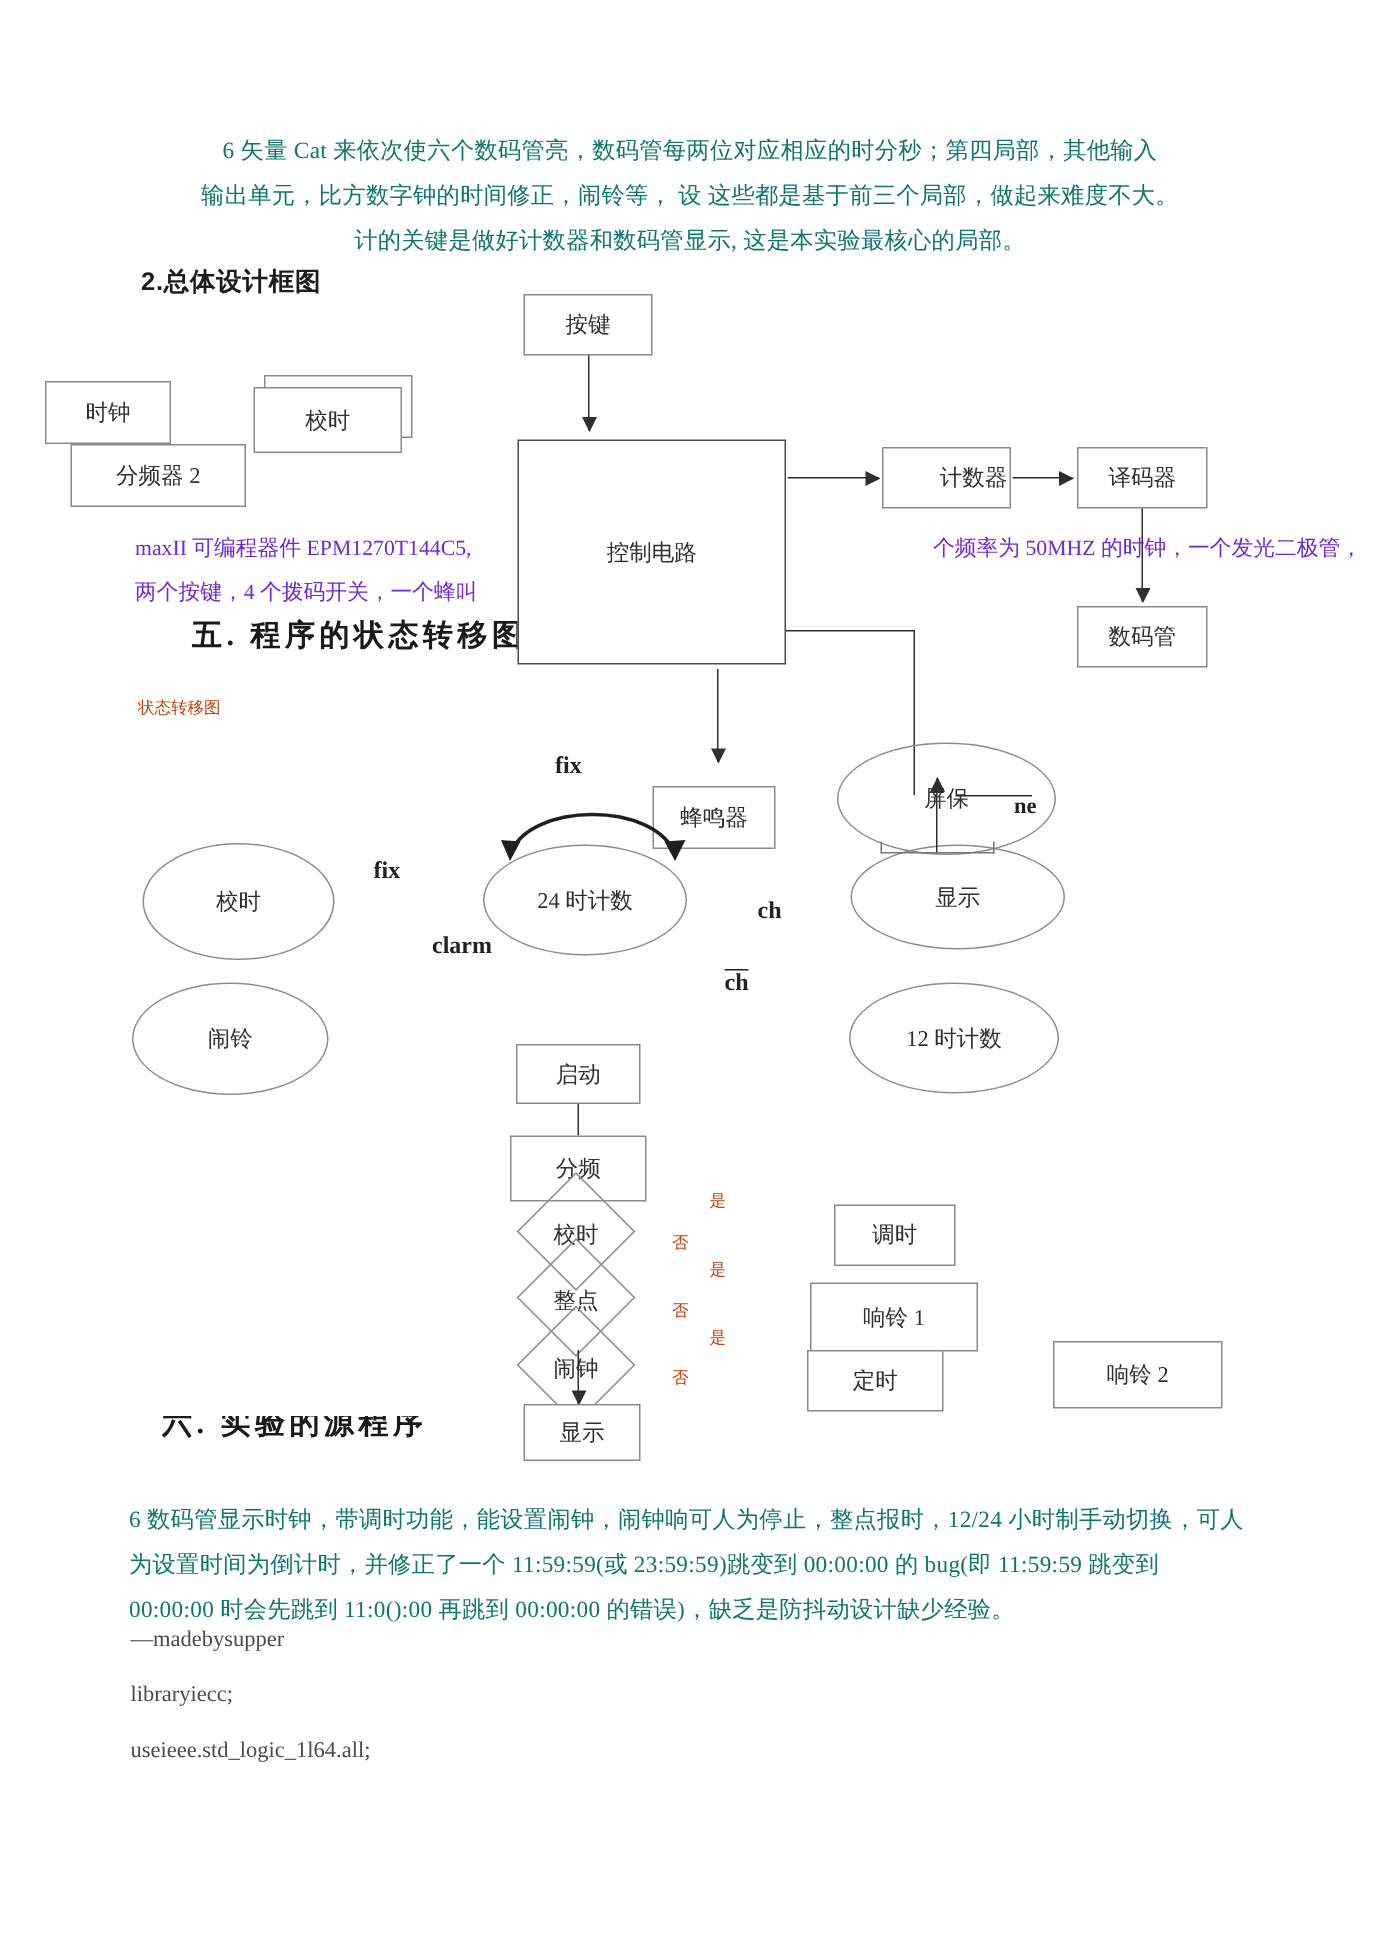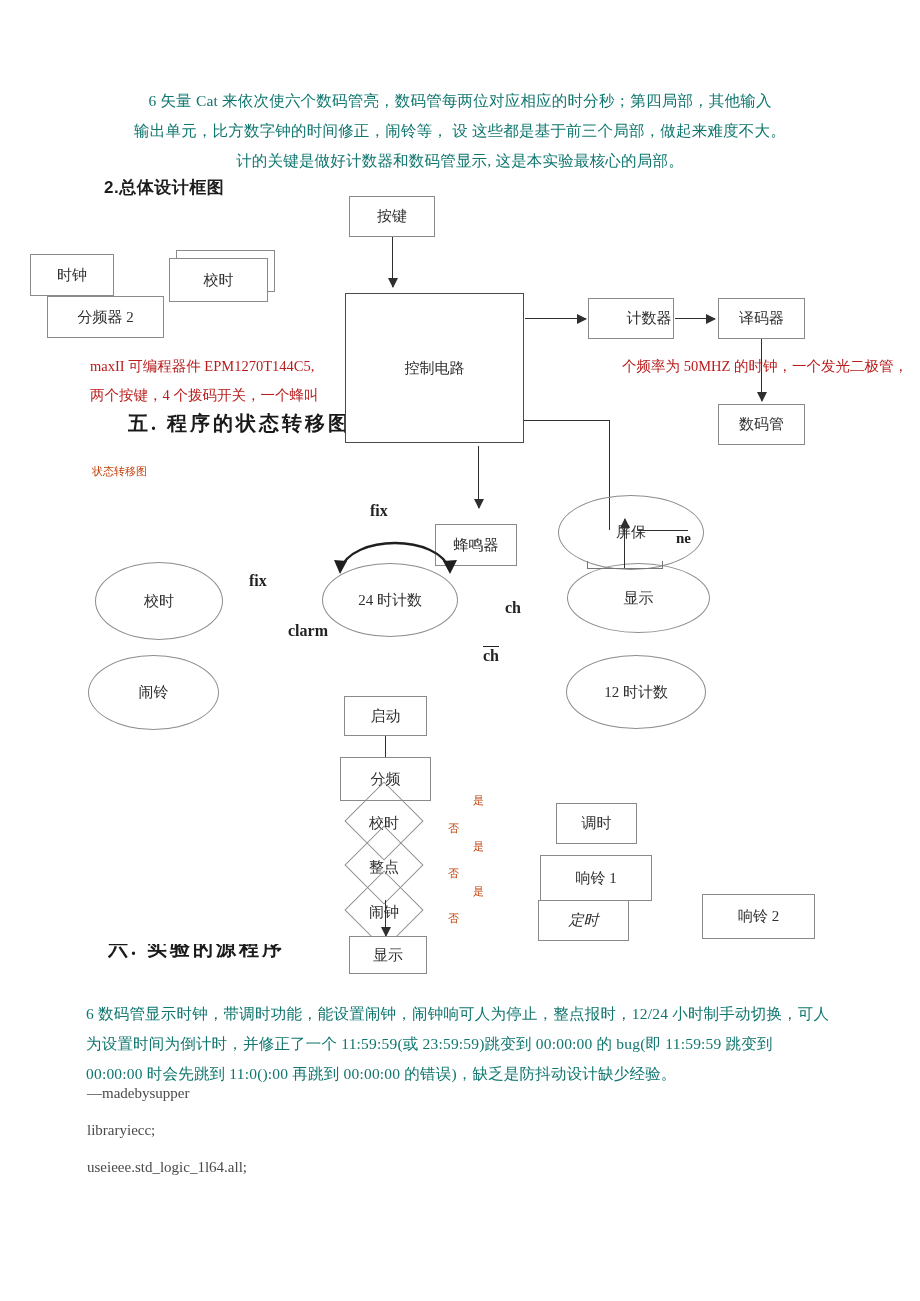--- a/index.html
+++ b/index.html
@@ -47,21 +47,21 @@
     font-weight: bold;
     font-size: 20px;
     color: #1a1a1a;
     letter-spacing: 3px;
     white-space: nowrap;
   }
   .ghost-body {
     position: absolute;
     font-size: 14.5px;
     line-height: 29px;
-    color: #b91c1c;
+    color: #6d28d9;
     white-space: nowrap;
   }
   .label-plain {
     position: absolute;
     font-size: 11px;
     color: #c2410c;
     white-space: nowrap;
   }
 
   
@@ -181,21 +181,21 @@
 </style>
 </head>
 <body>
 
 <div id="page">
 
   <div class="para center" style="left:86px; top:86px; width:748px;">6 矢量 Cat 来依次使六个数码管亮，数码管每两位对应相应的时分秒；第四局部，其他输入</div>
   <div class="para center" style="left:76px; top:116px; width:768px;">输出单元，比方数字钟的时间修正，闹铃等， 设 这些都是基于前三个局部，做起来难度不大。</div>
   <div class="para center" style="left:86px; top:146px; width:748px;">计的关键是做好计数器和数码管显示, 这是本实验最核心的局部。</div>
 
-  <div class="sec-head" style="left:104px; top:176px;">2.总体设计框图</div>
+  <div class="sec-head" style="left:94px; top:176px;">2.总体设计框图</div>
 
 
   <div class="ghost-body" style="left:90px; top:352px;">maxII 可编程器件 EPM1270T144C5,</div>
   <div class="ghost-body" style="left:622px; top:352px;">个频率为 50MHZ 的时钟，一个发光二极管，</div>
   <div class="ghost-body" style="left:90px; top:381px;">两个按键，4 个拨码开关，一个蜂叫</div>
 
   <div class="ghost-head" style="left:128px; top:410px;">五. 程序的状态转移图</div>
 
   <div class="label-plain" style="left:92px; top:464px;">状态转移图</div>
 
@@ -290,21 +290,21 @@
 
   <div class="label-plain" style="left:473px; top:793px;">是</div>
   <div class="label-plain" style="left:448px; top:821px;">否</div>
   <div class="label-plain" style="left:473px; top:839px;">是</div>
   <div class="label-plain" style="left:448px; top:866px;">否</div>
   <div class="label-plain" style="left:473px; top:884px;">是</div>
   <div class="label-plain" style="left:448px; top:911px;">否</div>
 
   <div class="box" style="left:556px; top:803px; width:81px; height:41px; background:#fff;">调时</div>
   <div class="box" style="left:540px; top:855px; width:112px; height:46px; background:#fff;">响铃 1</div>
-  <div class="box" style="left:538px; top:900px; width:91px; height:41px; background:#fff;font-style:italic;">定时</div>
+  <div class="box" style="left:538px; top:900px; width:91px; height:41px; background:#fff;">定时</div>
   <div class="box" style="left:702px; top:894px; width:113px; height:45px;">响铃 2</div>
 
   <div class="para just" style="left:86px; top:999px; width:756px;">6 数码管显示时钟，带调时功能，能设置闹钟，闹钟响可人为停止，整点报时，12/24 小时制手动切换，可人</div>
   <div class="para just" style="left:86px; top:1029px; width:756px;">为设置时间为倒计时，并修正了一个 11:59:59(或 23:59:59)跳变到 00:00:00 的 bug(即 11:59:59 跳变到</div>
   <div class="para just" style="left:86px; top:1059px; width:756px;">00:00:00 时会先跳到 11:0():00 再跳到 00:00:00 的错误)，缺乏是防抖动设计缺少经验。</div>
 
   <div class="codeline" style="left:87px; top:1085px;">—madebysupper</div>
   <div class="codeline" style="left:87px; top:1122px;">libraryiecc;</div>
   <div class="codeline" style="left:87px; top:1159px;">useieee.std_logic_1l64.all;</div>
 

